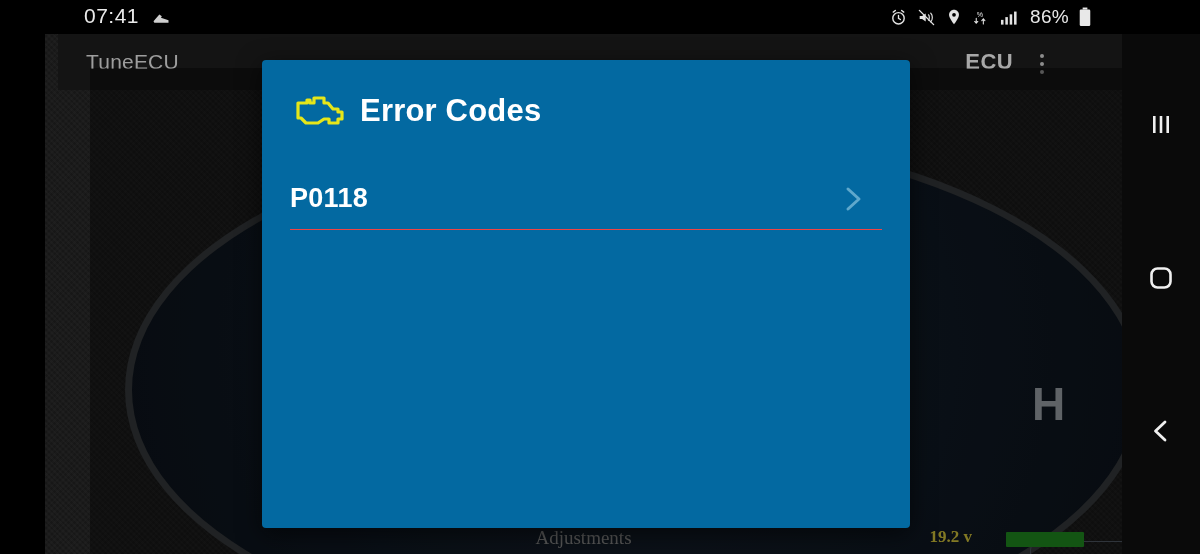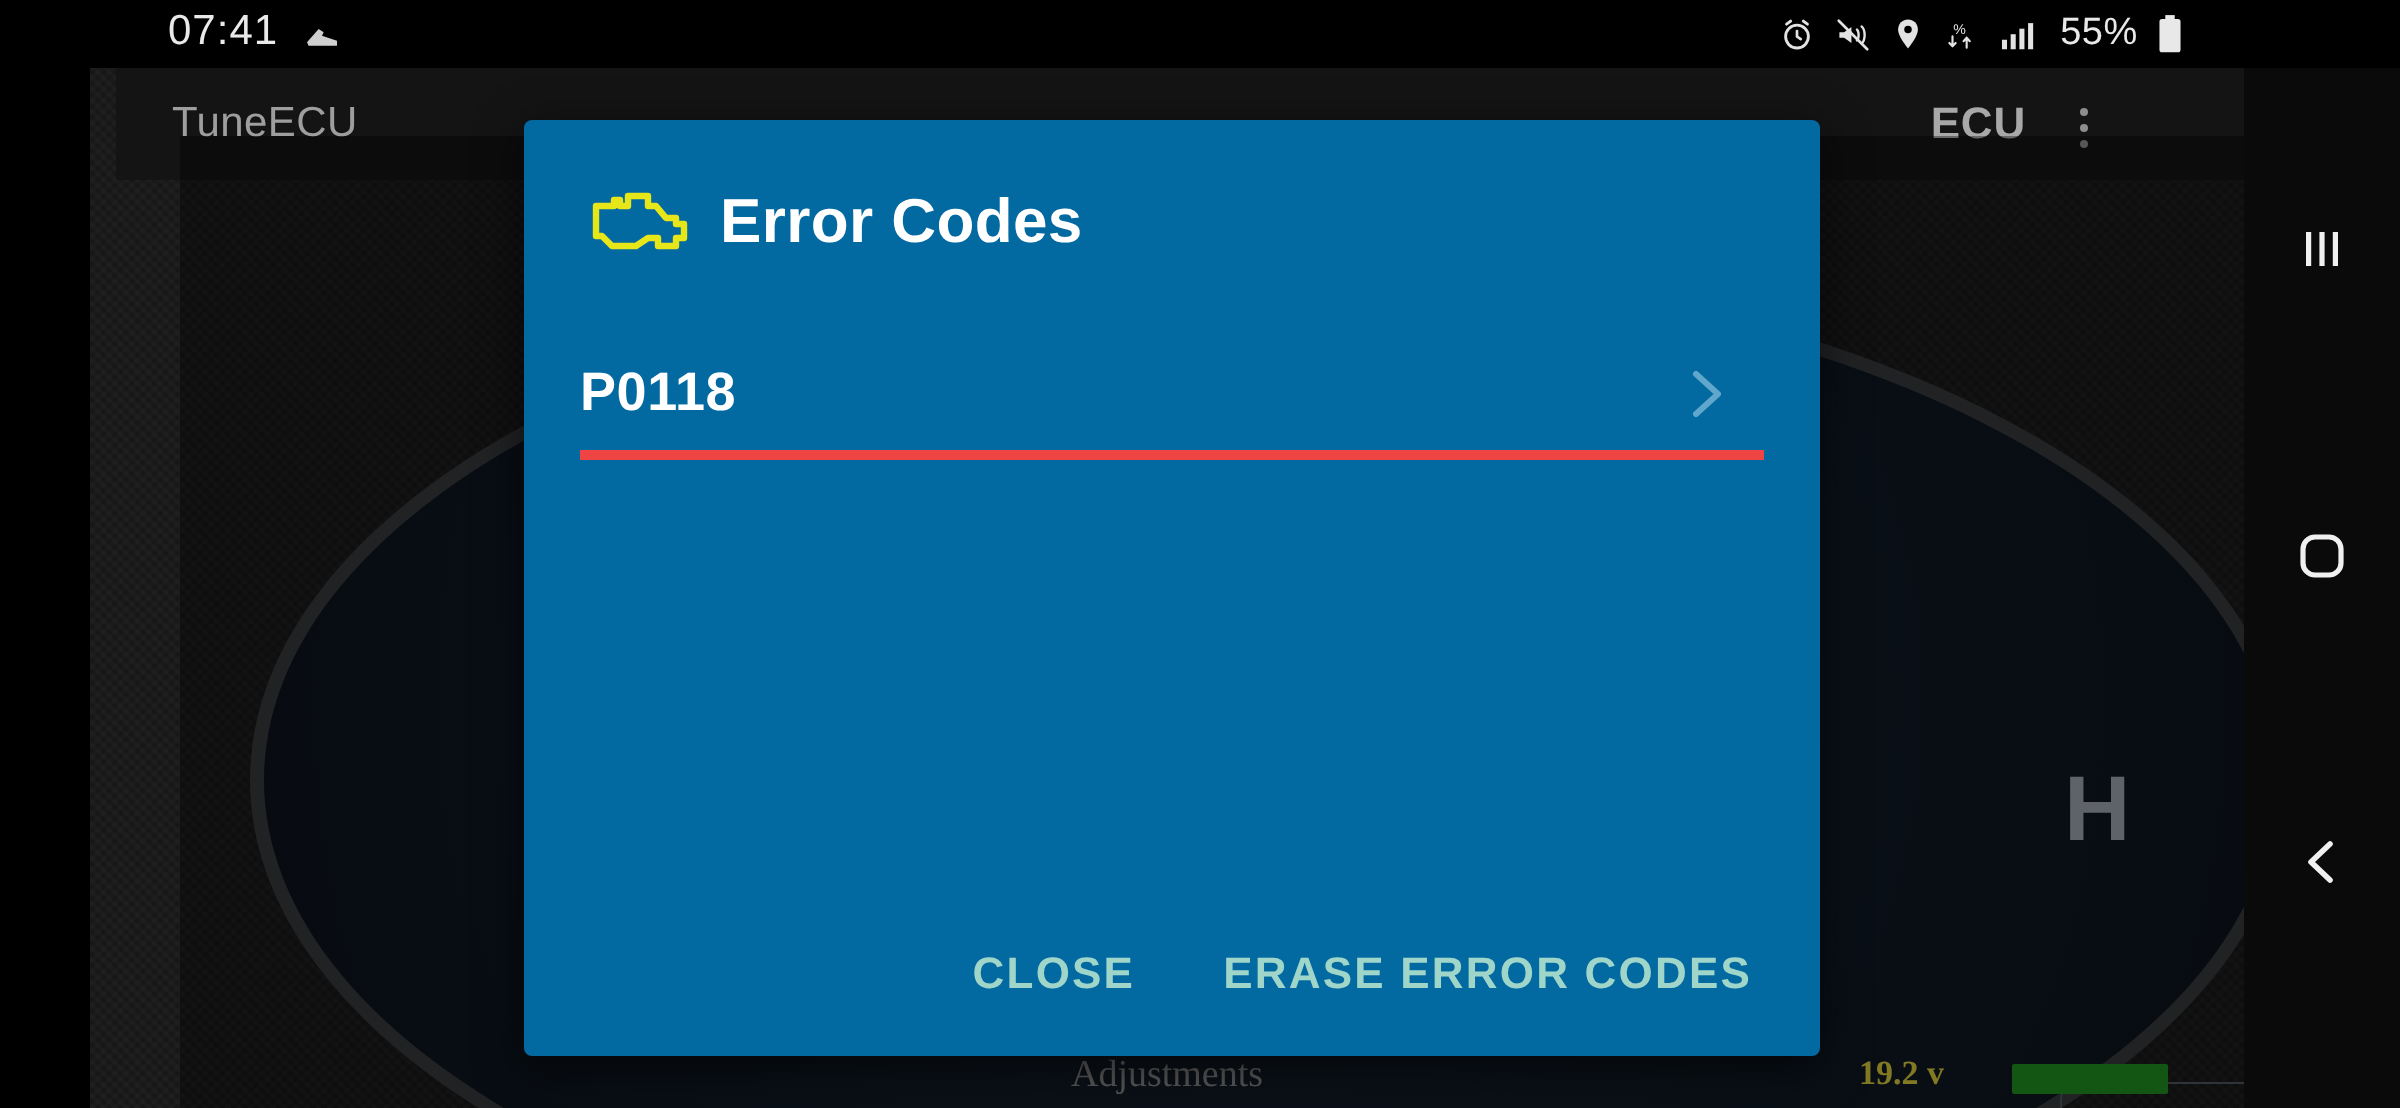--- a/index.html
+++ b/index.html
@@ -125,21 +125,21 @@
     box-shadow:0 6px 24px rgba(0,0,0,.6);
   }
   #dialog-header{ position:absolute; left:0; top:0; width:648px; height:100px; }
   #mil-icon{ position:absolute; left:32px; top:30px; }
   #dialog-title{
     position:absolute; left:98px; top:33px;
     font-size:31px; color:#fff; font-weight:700; letter-spacing:.2px;
   }
   #code-list{ position:absolute; left:28px; top:108px; width:592px; }
   .code-row{
-    position:relative; height:62px; border-bottom:5px solid #ef4444;
+    position:relative; height:62px; border-bottom:1px solid #ef4444;
     display:flex; align-items:center; cursor:pointer;
   }
   .code-text{ font-size:27px; color:#ffffff; font-weight:700; letter-spacing:.3px; }
   .code-chevron{ position:absolute; right:16px; top:50%; transform:translateY(-50%); }
   #dialog-actions{
     position:absolute; right:30px; bottom:22px;
     display:flex; align-items:center; gap:36px;
   }
   .dialog-btn{
     background:none; border:none; cursor:pointer;
@@ -178,21 +178,21 @@
         <text x="11" y="11" font-size="10" fill="#e3e3e3" text-anchor="middle" font-family="Liberation Sans">%</text>
         <path d="M6 13 v7 M6 20 l-2.2-2.4 M6 20 l2.2-2.4" stroke="#e3e3e3" stroke-width="1.5" fill="none" stroke-linecap="round"></path>
         <path d="M16 21 v-7 M16 14 l-2.2 2.4 M16 14 l2.2 2.4" stroke="#e3e3e3" stroke-width="1.5" fill="none" stroke-linecap="round"></path>
       </svg>
       <svg width="21" height="19" viewBox="0 0 24 24">
         <rect x="2.5" y="15" width="3.2" height="6" fill="#e3e3e3"></rect>
         <rect x="8" y="11.5" width="3.2" height="9.5" fill="#e3e3e3"></rect>
         <rect x="13.5" y="8" width="3.2" height="13" fill="#e3e3e3"></rect>
         <rect x="19" y="4.5" width="3.2" height="16.5" fill="#e3e3e3"></rect>
       </svg>
-      <span id="battery-pct">55%</span>
+      <span id="battery-pct">86%</span>
       <svg width="14" height="20" viewBox="0 0 14 22">
         <rect x="4.4" y="0.6" width="5.2" height="2.2" fill="#e8e8e8"></rect>
         <rect x="1.2" y="2.8" width="11.6" height="18.2" rx="1.4" fill="#e8e8e8"></rect>
       </svg>
     </div>
   </div>
 
   <div id="nav-rail">
     <svg id="nav-recents" width="30" height="30" viewBox="0 0 30 30">
       <rect x="7" y="7" width="2.6" height="17" fill="#f0f0f0"></rect>
@@ -290,19 +290,15 @@
 
     <div id="code-list">
       <div class="code-row">
         <span class="code-text">P0118</span>
         <svg class="code-chevron" width="26" height="30" viewBox="0 0 26 30">
           <path d="M8 5 L19 15 L8 25" fill="none" stroke="#5fa8cc" stroke-width="3" stroke-linecap="round" stroke-linejoin="round"></path>
         </svg>
       </div>
     </div>
 
-    <div id="dialog-actions">
-      <button class="dialog-btn">CLOSE</button>
-      <button class="dialog-btn">ERASE ERROR CODES</button>
-    </div>
   </div>
 
 </div>
 
 </body></html>

